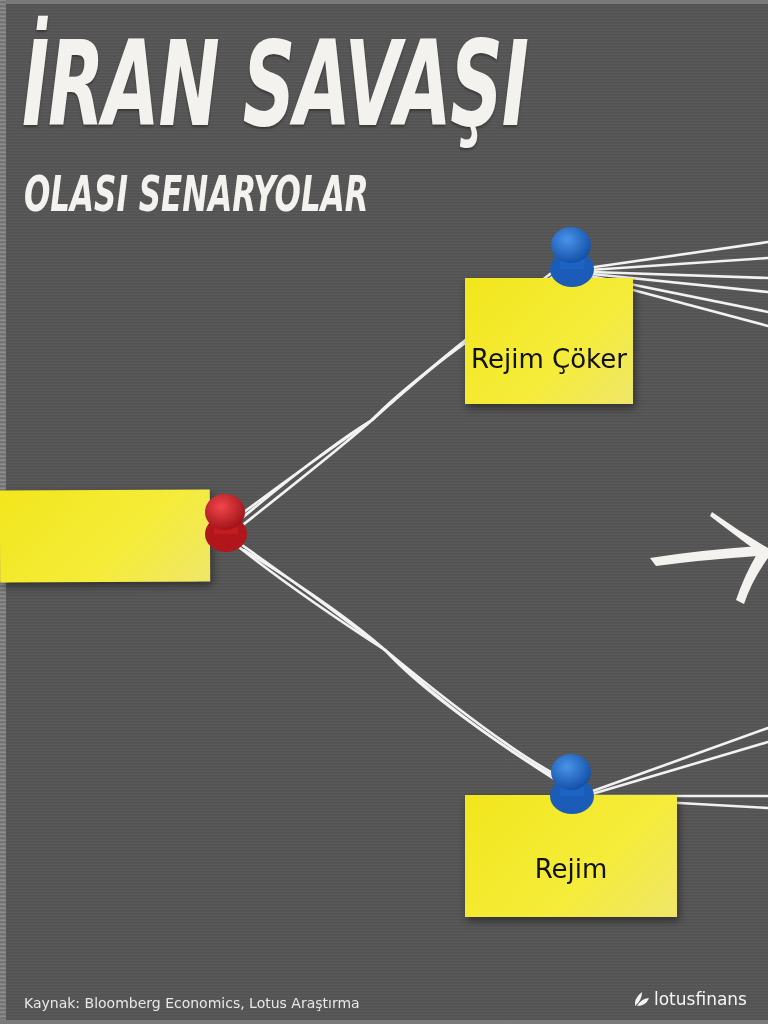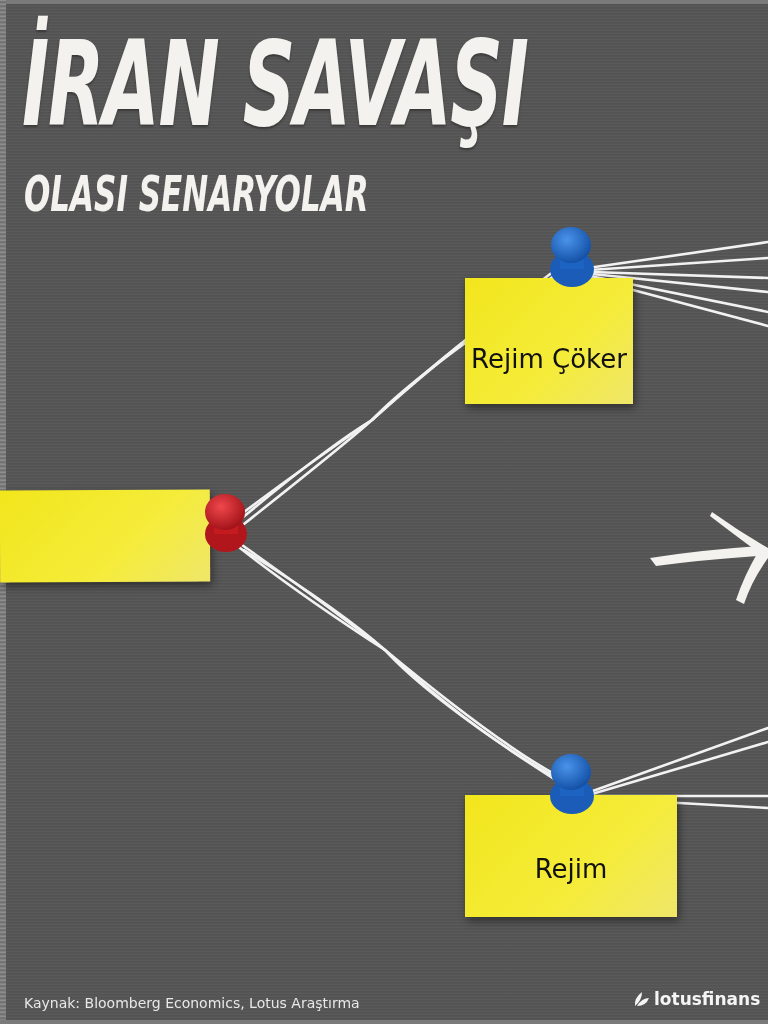--- a/index.html
+++ b/index.html
@@ -40,21 +40,21 @@
   .note-root { left: 0; top: 490px; width: 210px; height: 92px; transform: rotate(-0.3deg); }
   .note-top { left: 465px; top: 278px; width: 168px; height: 126px; padding-top: 36px; box-sizing: border-box; }
   .note-bottom { left: 465px; top: 795px; width: 212px; height: 122px; padding-top: 26px; box-sizing: border-box; justify-content: center; }
   .pin { position: absolute; }
   .footer-source {
     position: absolute; left: 24px; top: 995px; font-family: "DejaVu Sans", sans-serif;
     font-size: 14px; color: #e8e8e8;
   }
   .brand {
     position: absolute; left: 632px; top: 989px; display: flex; align-items: center; gap: 4px;
-    color: #f5f5f5; font-family: "DejaVu Sans", sans-serif; font-size: 17px; font-weight: bold;
+    color: #f5f5f5; font-family: "DejaVu Sans", sans-serif; font-size: 17px;
   }
   .arrow { position: absolute; left: 640px; top: 500px; }
 </style>
 </head>
 <body>
 
 <div class="edge-top"></div>
 <div class="edge-left"></div>
 <div class="edge-bottom"></div>
 

